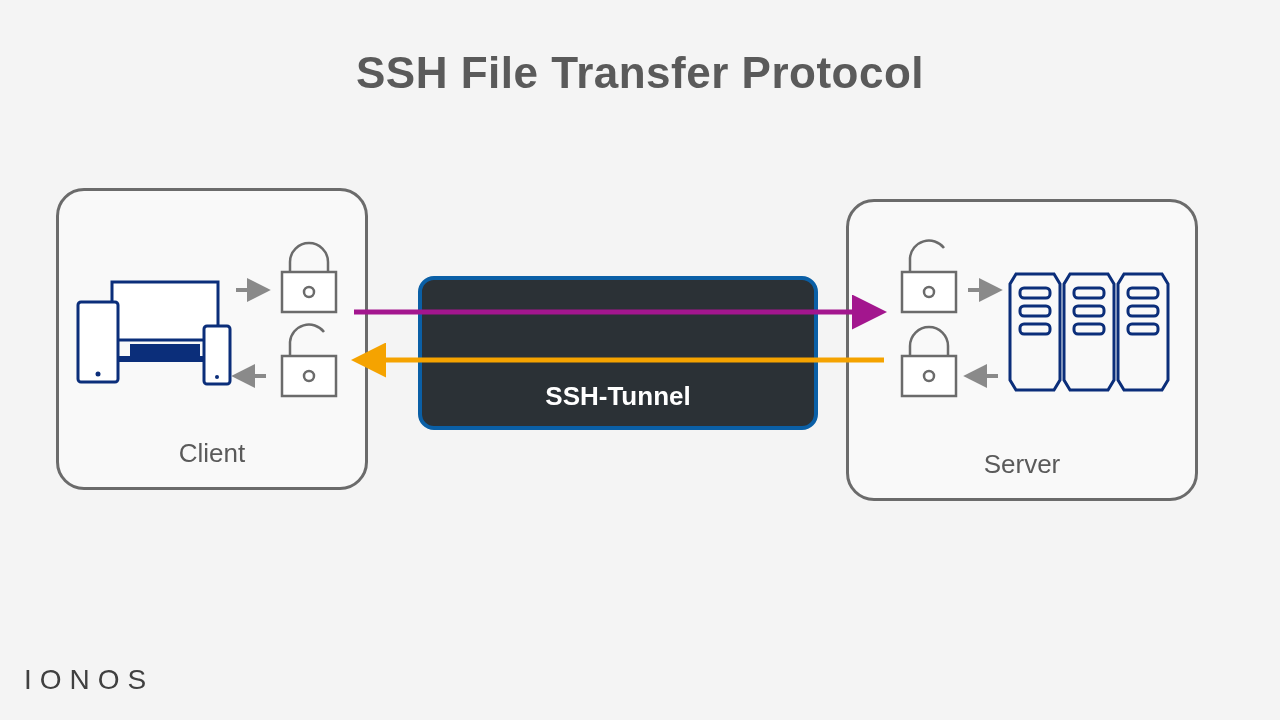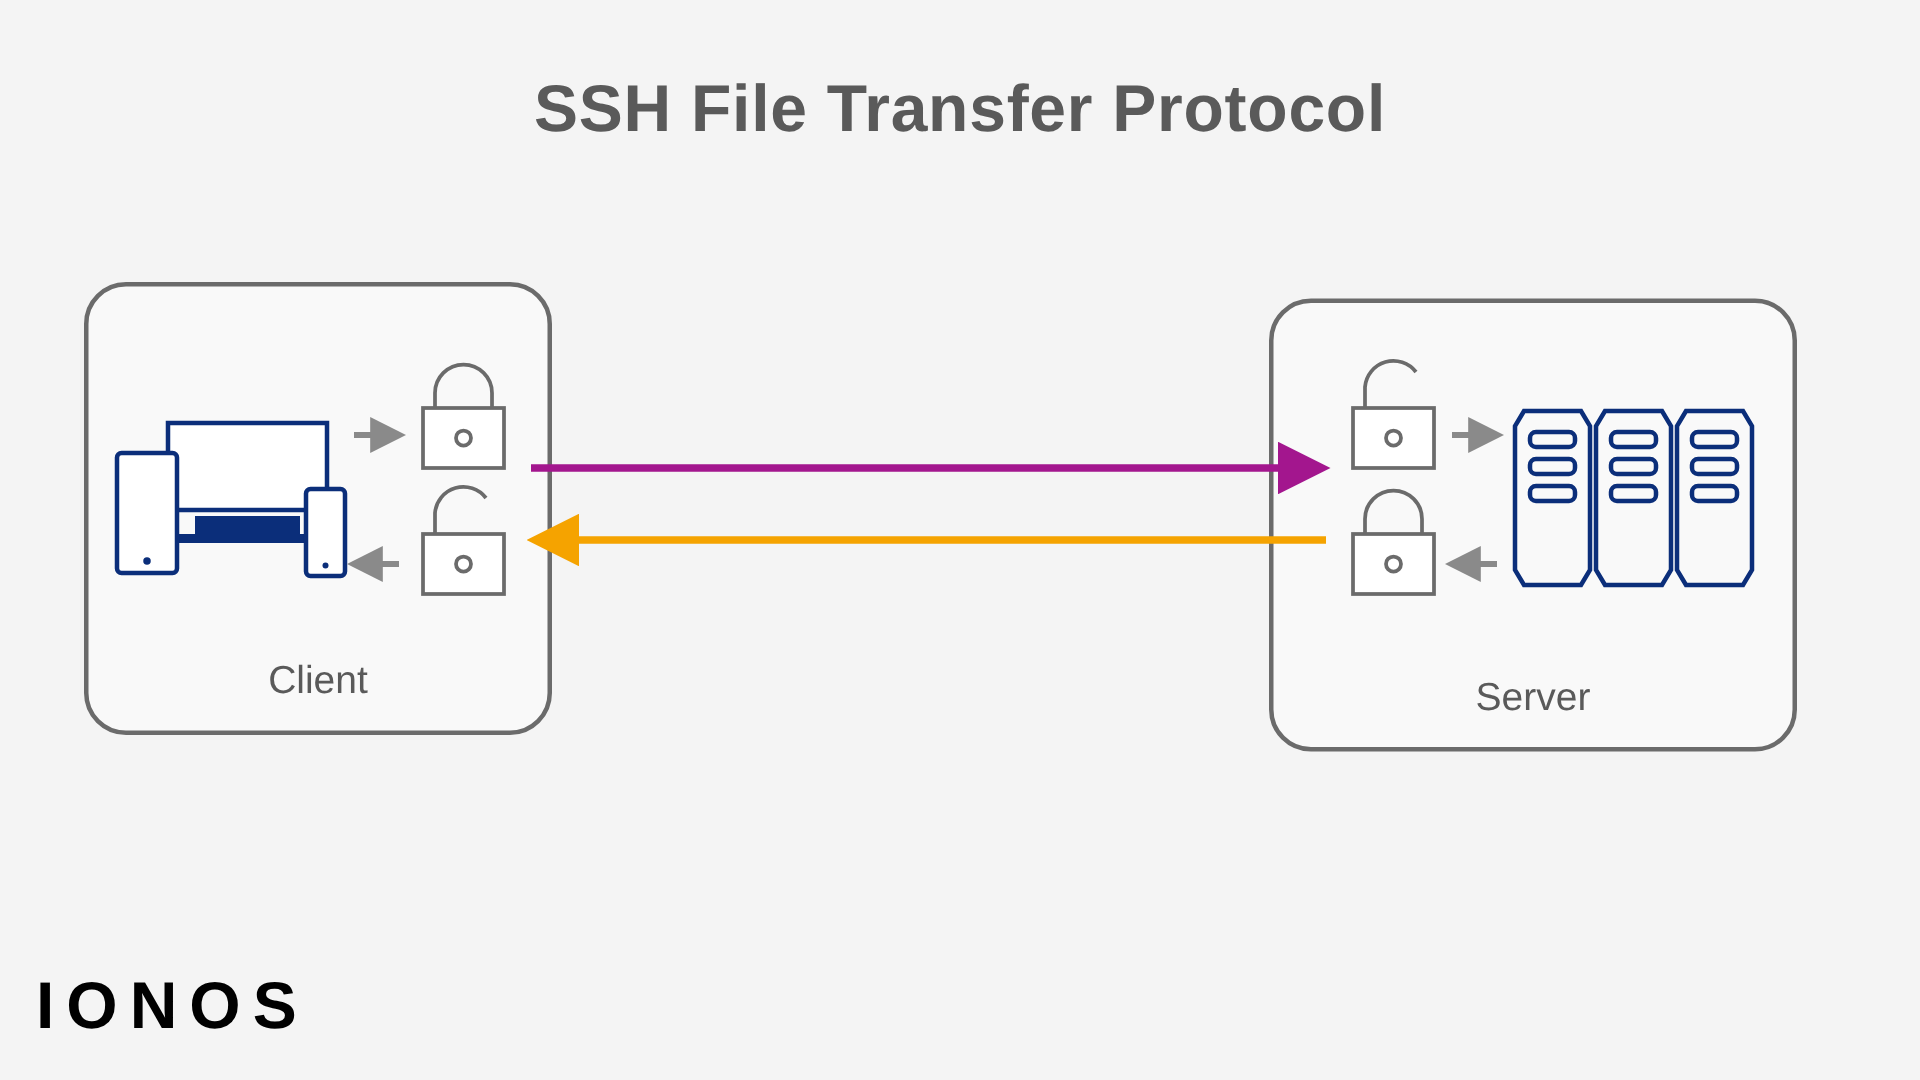--- a/index.html
+++ b/index.html
@@ -60,23 +60,23 @@
   }
   .tunnel-label {
     color: #fff;
     font-size: 26px;
     font-weight: 600;
   }
   .logo {
     position: absolute;
     left: 24px;
     bottom: 24px;
-    font-size: 44px;
-    font-weight: 700;
-    color: #000000;
+    font-size: 28px;
+    font-weight: 400;
+    color: #404040;
     letter-spacing: 8px;
     font-family: Arial, sans-serif;
   }
   svg.overlay {
     position: absolute;
     left: 0; top: 0;
     width: 1280px;
     height: 720px;
     pointer-events: none;
   }
@@ -85,20 +85,23 @@
 <body>
 
 <div class="title">SSH File Transfer Protocol</div>
 
 <div class="diagram">
   <div class="box client-box">
     <div class="box-label">Client</div>
   </div>
   <div class="box server-box">
     <div class="box-label">Server</div>
+  </div>
+  <div class="tunnel">
+    <div class="tunnel-label">SSH-Tunnel</div>
   </div>
 </div>
 
 <svg class="overlay" viewBox="0 0 1280 720">
   <defs>
     <marker id="arr-magenta" viewBox="0 0 10 10" refX="8" refY="5" markerWidth="7" markerHeight="7" orient="auto-start-reverse">
       <path d="M0,0 L10,5 L0,10 z" fill="#a3168e"></path>
     </marker>
     <marker id="arr-yellow" viewBox="0 0 10 10" refX="8" refY="5" markerWidth="7" markerHeight="7" orient="auto-start-reverse">
       <path d="M0,0 L10,5 L0,10 z" fill="#f5a300"></path>

